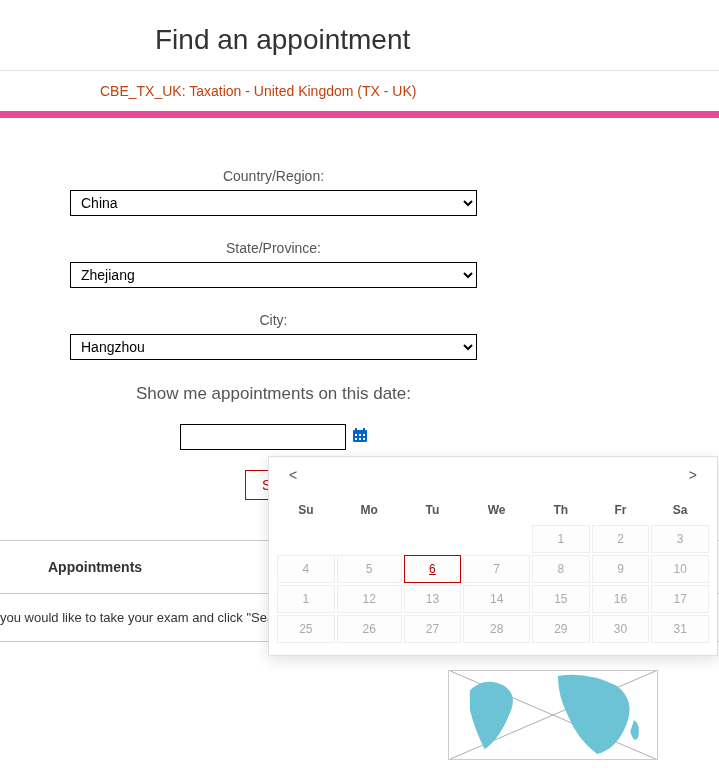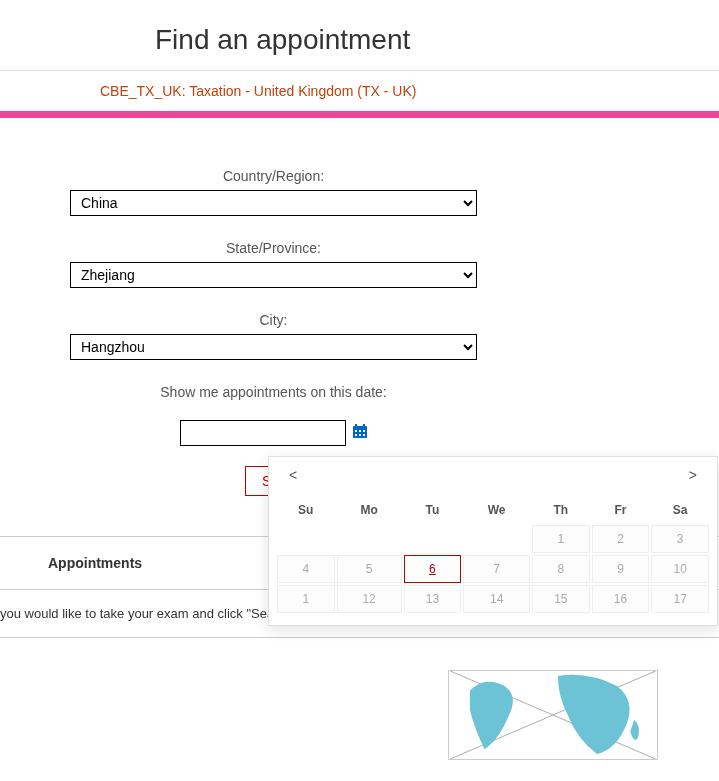--- a/index.html
+++ b/index.html
@@ -4,21 +4,21 @@
 <style>
   * { box-sizing: border-box; margin: 0; padding: 0; }
   body { font-family: Arial, Helvetica, sans-serif; font-size: 13px; color: #333; background: #fff; }
   .page-header { padding: 24px 0 14px 155px; font-size: 28px; color: #333; border-bottom: 1px solid #e0e0e0; }
   .exam-bar { padding: 12px 12px 12px 100px; font-size: 14px; color: #c2410c; border-bottom: 7px solid #ec4899; }
   .form-area { background: #fff; margin: 10px 0 0 0; padding: 40px 30px 20px 30px; width: 660px; }
   .field { margin-bottom: 24px; }
   .field-label { text-align: center; margin-bottom: 6px; color: #555; font-size: 14px; width: 407px; margin-left: 40px; }
   .select-input { width: 407px; height: 26px; border: 1px solid #000; padding: 2px 6px; font-size: 14px; margin-left: 40px; display: block; background: #fff; }
   .date-row { position: relative; text-align: left; }
-  .date-label { text-align: center; margin-bottom: 20px; color: #555; font-size: 14px; width: 407px; margin-left: 40px; }
+  .date-label { text-align: center; margin-bottom: 20px; color: #555; font-size: 17px; width: 407px; margin-left: 40px; }
   .date-input-wrap { display: flex; align-items: center; justify-content: center; gap: 6px; width: 407px; margin-left: 40px; margin-bottom: 20px; }
   .date-input { width: 166px; height: 26px; border: 1px solid #000; padding: 2px 6px; font-size: 13px; }
   .cal-icon { color: #0066cc; font-size: 16px; cursor: pointer; }
   .search-btn { display: block; margin-left: 215px; padding: 6px 16px; background: #fff; color: #b00; border: 1px solid #b00; font-size: 14px; cursor: pointer; }
   .appointments-heading { padding: 18px 48px; border-top: 1px solid #ccc; border-bottom: 1px solid #ccc; font-weight: bold; color: #333; font-size: 14px; margin-top: 20px; }
   .hint-row { padding: 16px 0; font-size: 13px; color: #333; border-bottom: 1px solid #ccc; }
   .calendar-popup { position: absolute; left: 268px; top: 456px; width: 450px; background: #fff; border: 1px solid #e0e0e0; box-shadow: 0 4px 14px rgba(0,0,0,0.12); padding: 0; z-index: 10; }
   .cal-header { display: flex; align-items: center; justify-content: space-between; padding: 10px 16px 8px 16px; font-size: 14px; color: #333; }
   .cal-nav { color: #555; cursor: pointer; font-size: 14px; padding: 0 4px; }
   .cal-title { font-weight: bold; flex: 1; text-align: center; }
@@ -118,20 +118,29 @@
         </tr>
         <tr>
           <td>1</td>
           <td>12</td>
           <td>13</td>
           <td>14</td>
           <td>15</td>
           <td>16</td>
           <td>17</td>
         </tr>
+        <tr>
+          <td>25</td>
+          <td>26</td>
+          <td>27</td>
+          <td>28</td>
+          <td>29</td>
+          <td>30</td>
+          <td>31</td>
+        </tr>
       </tbody>
   </table>
 </div>
 
 <div class="map-placeholder">
   <svg viewBox="0 0 210 90">
     <line x1="0" y1="0" x2="210" y2="90" stroke="#aaa" stroke-width="1"></line>
     <line x1="210" y1="0" x2="0" y2="90" stroke="#aaa" stroke-width="1"></line>
     <path d="M20 20 Q35 5 55 15 Q70 25 60 45 Q50 70 35 80 Q25 60 20 40 Z" fill="#6cc3d5"></path>
     <path d="M110 5 Q140 0 170 15 Q190 30 180 55 Q170 80 150 85 Q130 70 120 45 Q110 25 110 5 Z" fill="#6cc3d5"></path>

